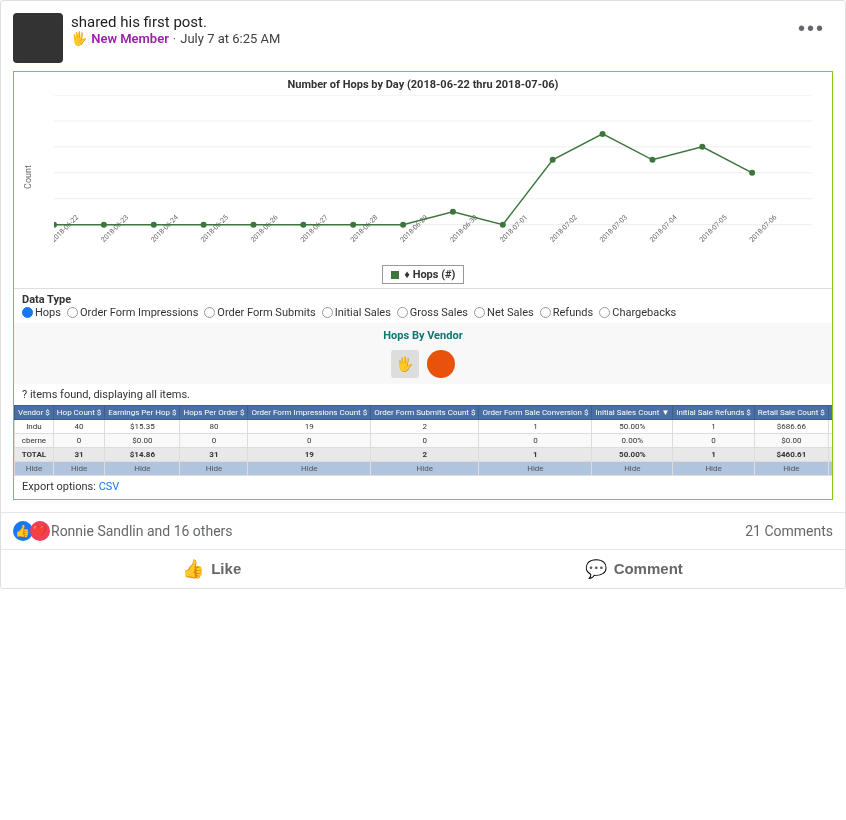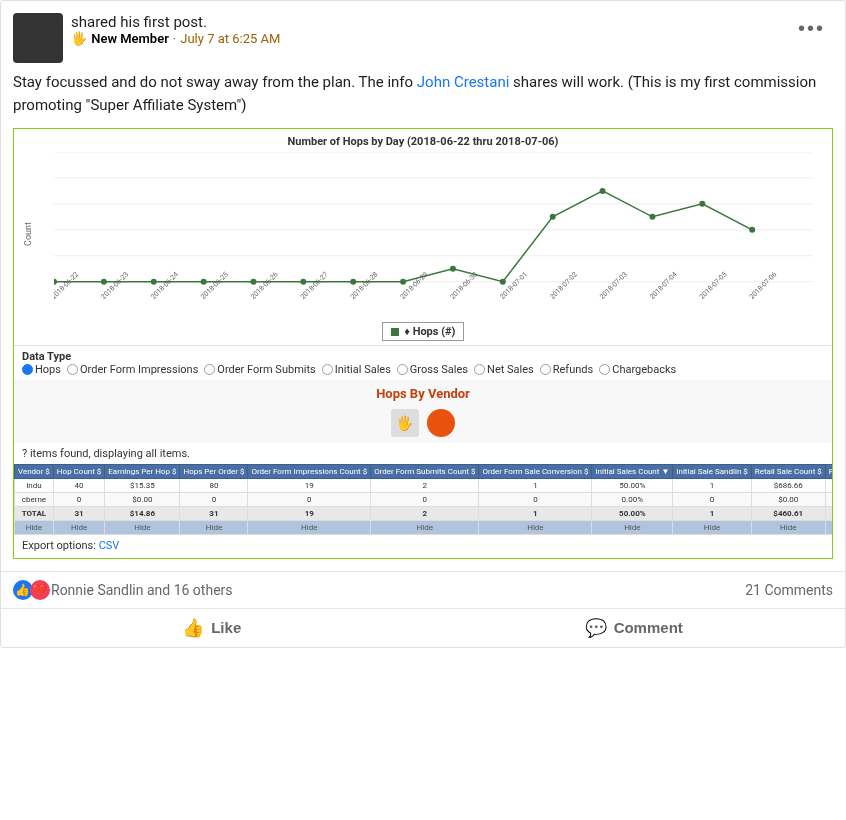--- a/index.html
+++ b/index.html
@@ -46,25 +46,25 @@
       align-items: center;
       gap: 4px;
       font-size: 13px;
       color: #65676b;
     }
     .hand-icon {
       font-size: 13px;
     }
     .new-member-label {
       font-weight: 600;
-      color: #000000;
+      color: #a21caf;
       font-size: 13px;
     }
     .dot-sep { color: #65676b; }
-    .timestamp { color: #a16207; font-size: 13px; }
+    .timestamp { color: #404040; font-size: 13px; }
     .more-btn {
       background: none;
       border: none;
       cursor: pointer;
       font-size: 20px;
       color: #65676b;
       letter-spacing: 2px;
       padding: 4px 8px;
     }
     .post-body {
@@ -159,23 +159,23 @@
       padding: 4px 8px 6px 8px;
       font-size: 11px;
       color: #333;
     }
     .view-by-label {
       font-weight: bold;
       margin-bottom: 3px;
     }
     .hops-by-vendor {
       text-align: center;
-      font-size: 13px;
+      font-size: 11px;
       font-weight: bold;
-      color: #c2410c;
+      color: #0f766e;
       padding: 6px 0 4px 0;
       background: #f8f8f8;
     }
     .vendor-icons {
       display: flex;
       justify-content: center;
       gap: 8px;
       padding: 4px 0 6px 0;
       background: #f8f8f8;
     }
@@ -320,23 +320,20 @@
           <span class="new-member-label">New Member</span>
           <span class="dot-sep">·</span>
           <span class="timestamp">July 7 at 6:25 AM</span>
         </div>
       </div>
     </div>
     <button class="more-btn">•••</button>
   </div>
 
   <div class="post-body">
-    <div class="post-text">
-      <span>Stay focussed and do not sway away from the plan. The info </span><a class="link-text">John Crestani</a><span> shares will work. (This is my first commission promoting "Super Affiliate System")</span>
-    </div>
 
     <div class="chart-container">
       <div class="chart-title">Number of Hops by Day (2018-06-22 thru 2018-07-06)</div>
       <div class="chart-area">
         <div class="y-axis-label">Count</div>
         <svg class="chart-svg-wrapper" viewBox="0 0 760 160" xmlns="http://www.w3.org/2000/svg">
 
           <line x1="0" y1="130" x2="760" y2="130" stroke="#ddd" stroke-width="0.5"></line>
           <line x1="0" y1="104" x2="760" y2="104" stroke="#ddd" stroke-width="0.5"></line>
           <line x1="0" y1="78" x2="760" y2="78" stroke="#ddd" stroke-width="0.5"></line>
@@ -420,21 +417,21 @@
           <thead>
             <tr>
               <th>Vendor $</th>
               <th>Hop Count $</th>
               <th>Earnings Per Hop $</th>
               <th>Hops Per Order $</th>
               <th>Order Form Impressions Count $</th>
               <th>Order Form Submits Count $</th>
               <th>Order Form Sale Conversion $</th>
               <th>Initial Sales Count ▼</th>
-              <th>Initial Sale Sandlin $</th>
+              <th>Initial Sale Refunds $</th>
               <th>Retail Sale Count $</th>
               <th>Retail Sale Amount $</th>
 
             </tr>
           </thead>
           <tbody>
             <tr class="">
               <td class="link-blue">Indu</td>
               <td>40</td>
               <td>$15.35</td>

